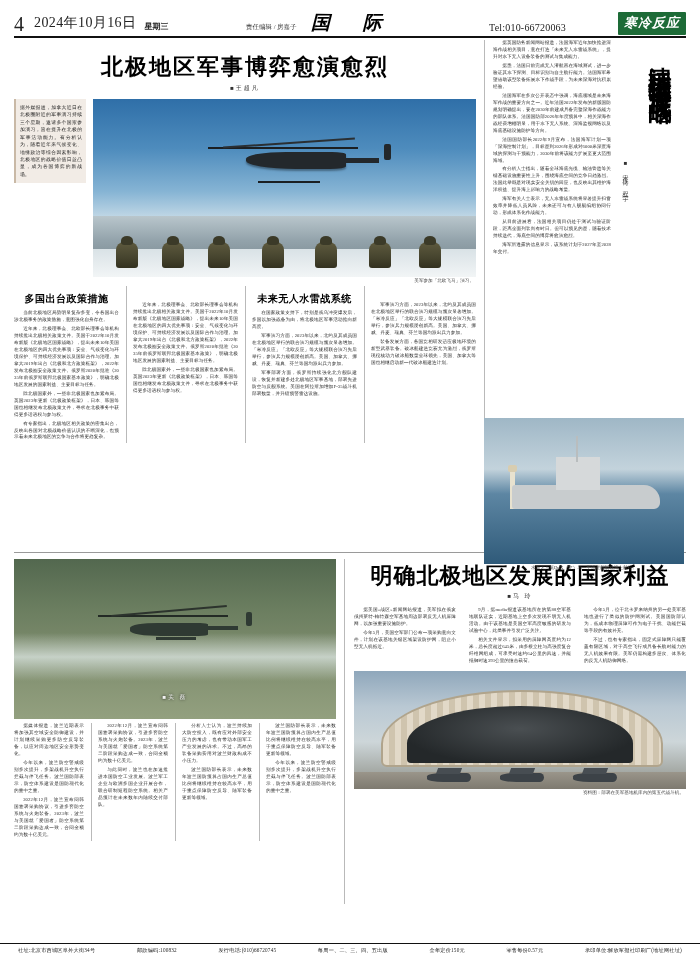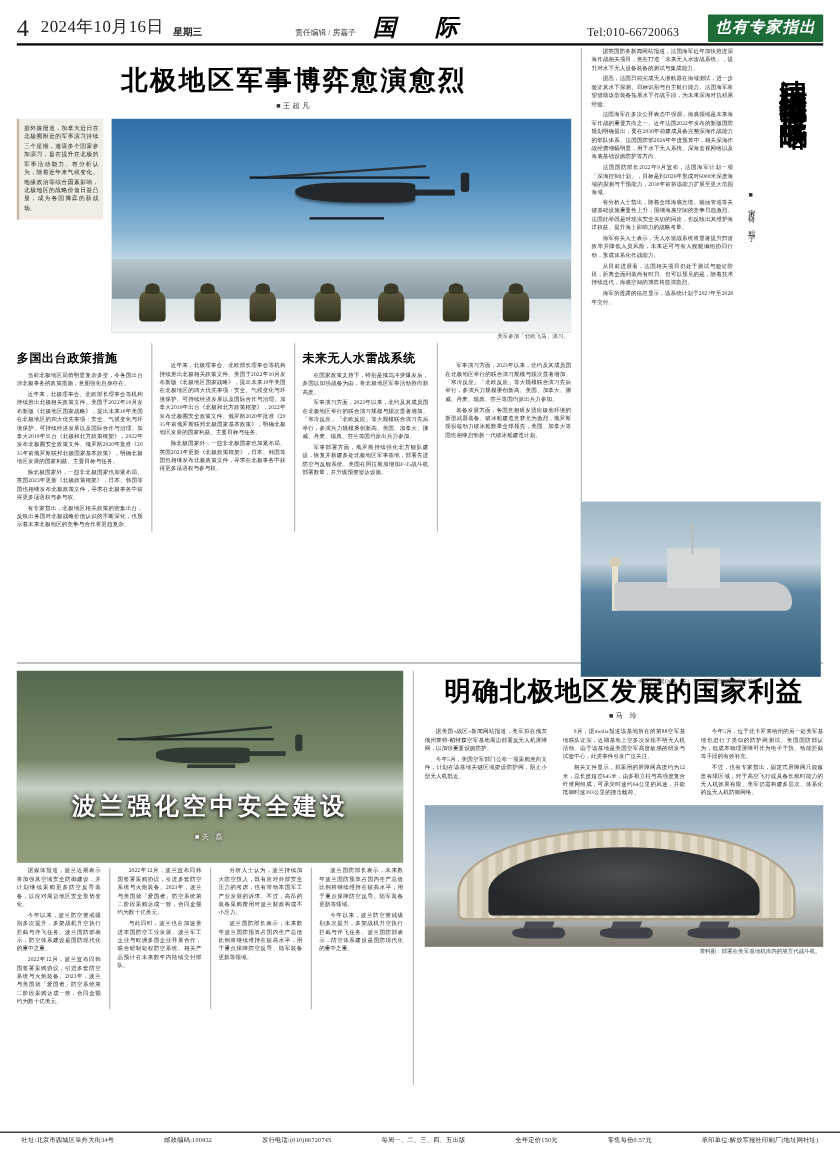--- a/index.html
+++ b/index.html
@@ -45,21 +45,21 @@
   }
 
   
   .hl-main{
     font-size:22px;font-weight:bold;letter-spacing:2px;
     text-align:center;margin:12px 0 2px 0;color:#000;
     font-family:"DejaVu Sans","Liberation Sans",sans-serif;
   }
   .byline{font-size:6px;text-align:center;color:#333;letter-spacing:2px;margin-bottom:6px;}
   .subhead{
-    font-size:10px;font-weight:bold;text-align:left;
+    font-size:10px;font-weight:bold;text-align:center;
     margin:6px 0 4px 0;letter-spacing:.5px;color:#000;
   }
   .body-txt{
     font-size:4.6px;line-height:1.52;text-align:justify;color:#2a2a2a;
     letter-spacing:.1px;
     word-break:break-all;
   }
   .body-txt p{margin:0 0 2px 0;text-indent:2em;}
   .lead-box{
     font-size:4.8px;line-height:1.55;text-align:justify;color:#222;
@@ -222,21 +222,21 @@
 
 <div class="page">
 
   <div class="masthead">
     <div class="page-num">4</div>
     <div class="issue-date">2024年10月16日</div>
     <div class="issue-week">星期三</div>
     <div class="editor">责任编辑 / 房嘉子</div>
     <div class="section-title">国  际</div>
     <div class="tel">Tel:010-66720063</div>
-    <div class="logo">也有专家指出</div>
+    <div class="logo">寒冷反应</div>
   </div>
 
   <div class="top-zone">
 
     <div class="top-left">
       <div class="hl-main">北极地区军事博弈愈演愈烈</div>
       <div class="byline">■王超凡</div>
 
       <div class="tl-cols" style="margin-top:2px;">
 
@@ -341,21 +341,20 @@
 
     <div class="bl">
       <div class="photo ph-apache">
         <div class="fog"></div>
         <div class="ap-rot"></div>
         <div class="ap-rot2"></div>
         <div class="ap-body"></div>
         <div class="ap-tail"></div>
         <div class="ap-fin"></div>
         <div class="ap-wing"></div>
-        <div class="overlay-title">波兰强化空中安全建设</div>
         <div class="overlay-by">■关  磊</div>
       </div>
 
       <div class="tl-cols" style="margin-top:4px;">
         <div class="col">
           <div class="body-txt">
             <p>据媒体报道，波兰近期表示将加强其空域安全防御建设，并计划继续采购更多防空反导装备，以应对周边地区安全形势变化。</p>
             <p>今年以来，波兰防空警戒级别多次提升，多架战机升空执行拦截与伴飞任务。波兰国防部表示，防空体系建设是国防现代化的重中之重。</p>
             <p>2022年12月，波兰宣布同韩国签署采购协议，引进多套防空系统与火炮装备。2023年，波兰与美国就「爱国者」防空系统第二阶段采购达成一致，合同金额约为数十亿美元。</p>
           </div>

